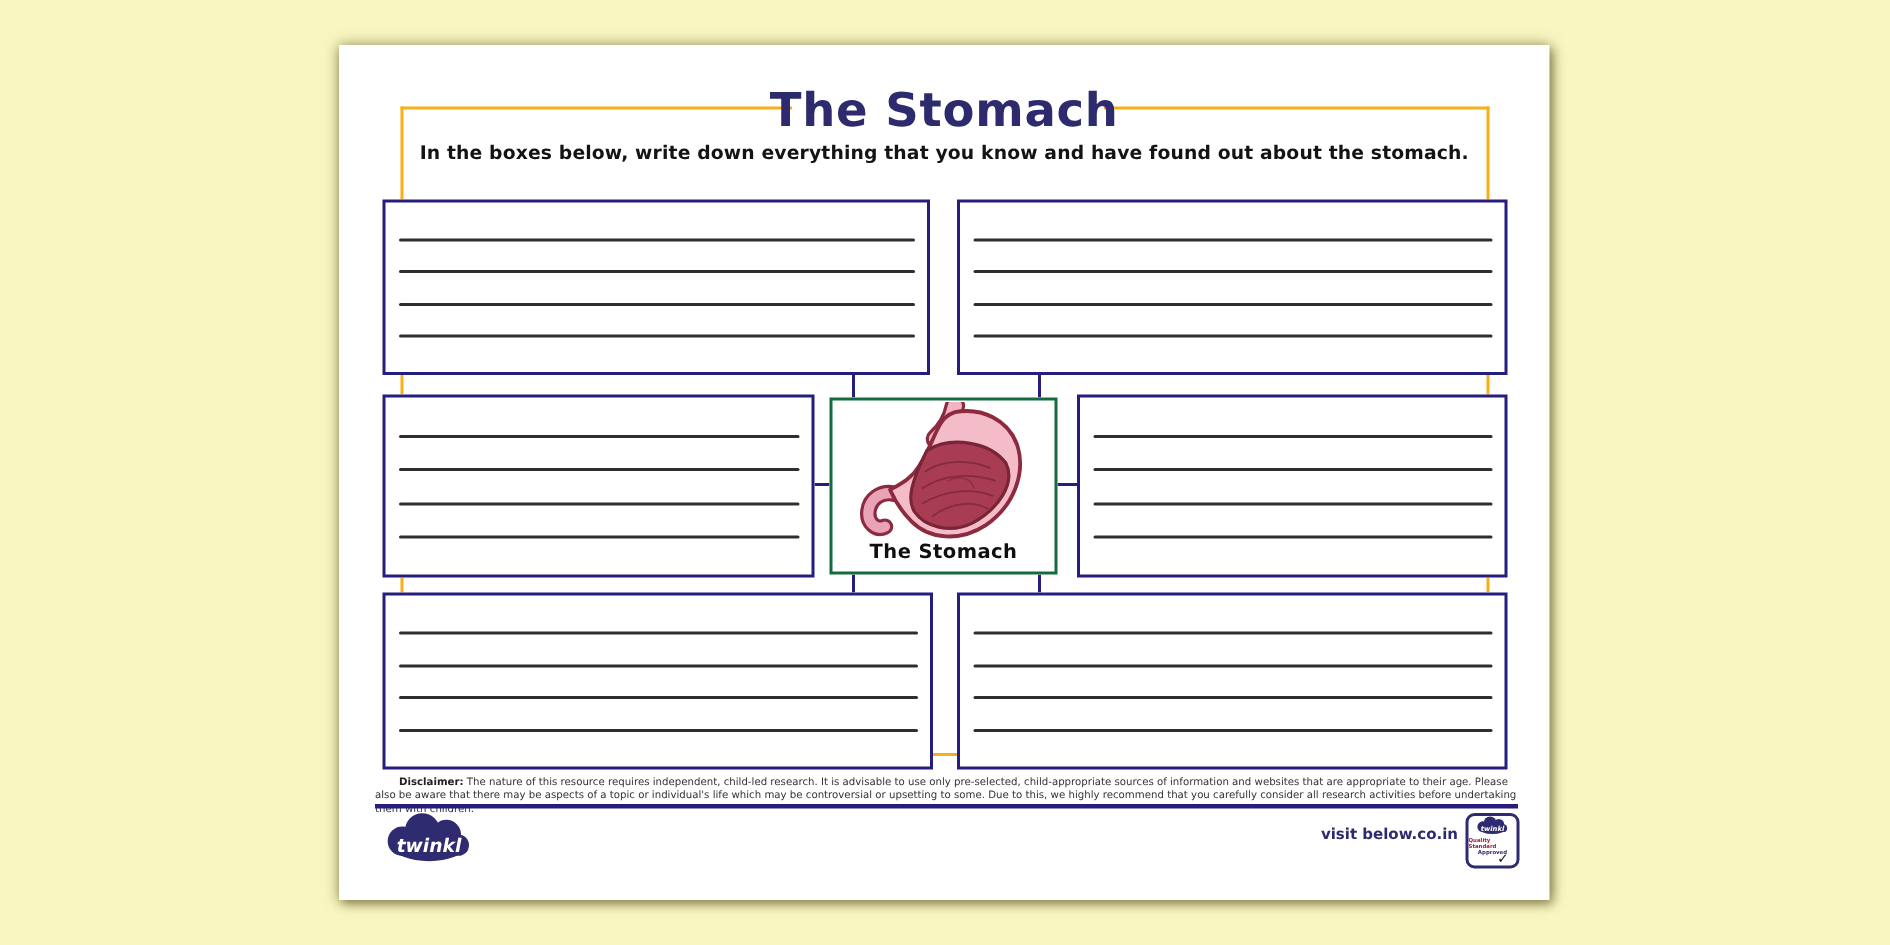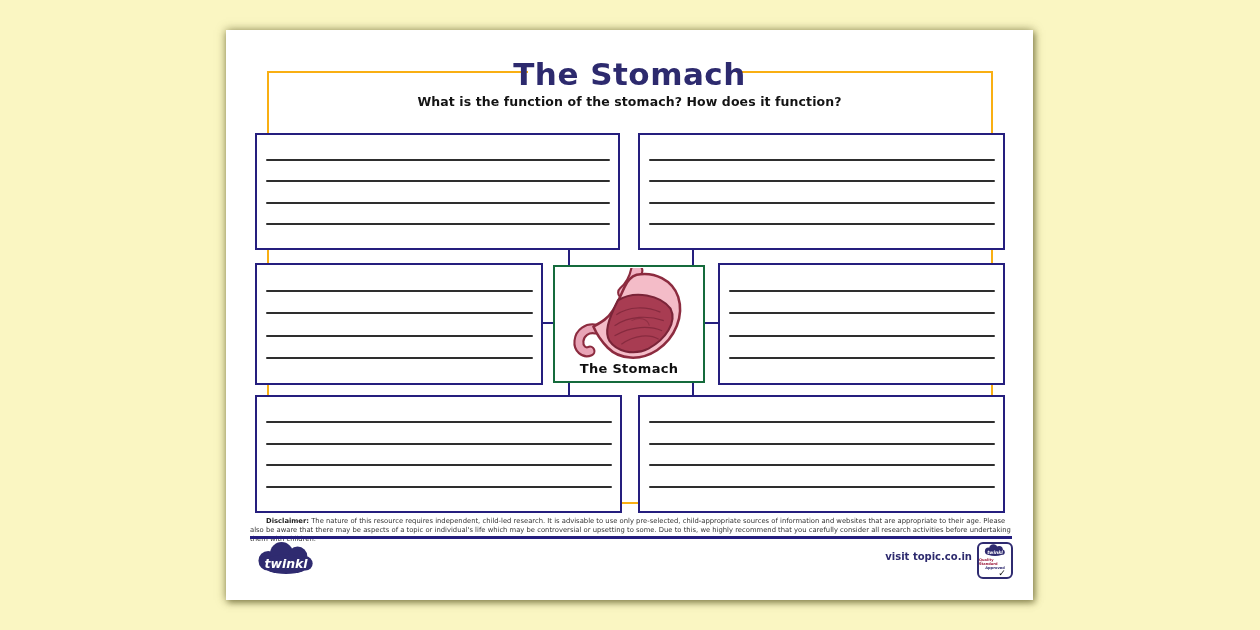--- a/index.html
+++ b/index.html
@@ -74,21 +74,21 @@
 <div class="stage">
   <div class="page">
 
     <div class="oline h" style="left:41px;top:41px;width:261px;"></div>
     <div class="oline h" style="left:510px;top:41px;width:257px;"></div>
     <div class="oline v" style="left:41px;top:41px;height:62px;"></div>
     <div class="oline v" style="left:765px;top:41px;height:62px;"></div>
 
     <div class="title">The Stomach</div>
     <div class="instructions">
-      <div>What is the function of the stomach? How does it function?</div>
+      <div>In the boxes below, write down everything that you know and have found out about the stomach.</div>
     </div>
 
     <div class="oline v" style="left:41px;top:220px;height:13px;"></div>
     <div class="oline v" style="left:41px;top:355px;height:10px;"></div>
     <div class="oline v" style="left:765px;top:220px;height:13px;"></div>
     <div class="oline v" style="left:765px;top:355px;height:10px;"></div>
     <div class="oline h" style="left:396px;top:472px;width:16px;"></div>
 
     <div class="nline v" style="left:342px;top:220px;height:15px;"></div>
     <div class="nline v" style="left:466px;top:220px;height:15px;"></div>
@@ -163,21 +163,21 @@
       <svg width="64" height="36" viewBox="0 0 72 40">
         <circle cx="16" cy="22" r="11" fill="#2F2B70"></circle>
         <circle cx="31" cy="14" r="13" fill="#2F2B70"></circle>
         <circle cx="49" cy="17" r="11" fill="#2F2B70"></circle>
         <circle cx="58" cy="25" r="8" fill="#2F2B70"></circle>
         <ellipse cx="36" cy="26" rx="27" ry="11" fill="#2F2B70"></ellipse>
         <text x="36" y="30" text-anchor="middle" fill="#ffffff" font-size="14" font-weight="bold" font-style="italic" font-family="DejaVu Sans, sans-serif">twinkl</text>
       </svg>
     </div>
 
-    <div class="visit">visit topic.co.in</div>
+    <div class="visit">visit below.co.in</div>
 
     <div class="badge">
       <svg width="28" height="16" viewBox="0 0 72 40">
         <circle cx="16" cy="22" r="11" fill="#2F2B70"></circle>
         <circle cx="31" cy="14" r="13" fill="#2F2B70"></circle>
         <circle cx="49" cy="17" r="11" fill="#2F2B70"></circle>
         <circle cx="58" cy="25" r="8" fill="#2F2B70"></circle>
         <ellipse cx="36" cy="26" rx="27" ry="11" fill="#2F2B70"></ellipse>
         <text x="36" y="30" text-anchor="middle" fill="#ffffff" font-size="14" font-weight="bold" font-style="italic" font-family="DejaVu Sans, sans-serif">twinkl</text>
       </svg>

